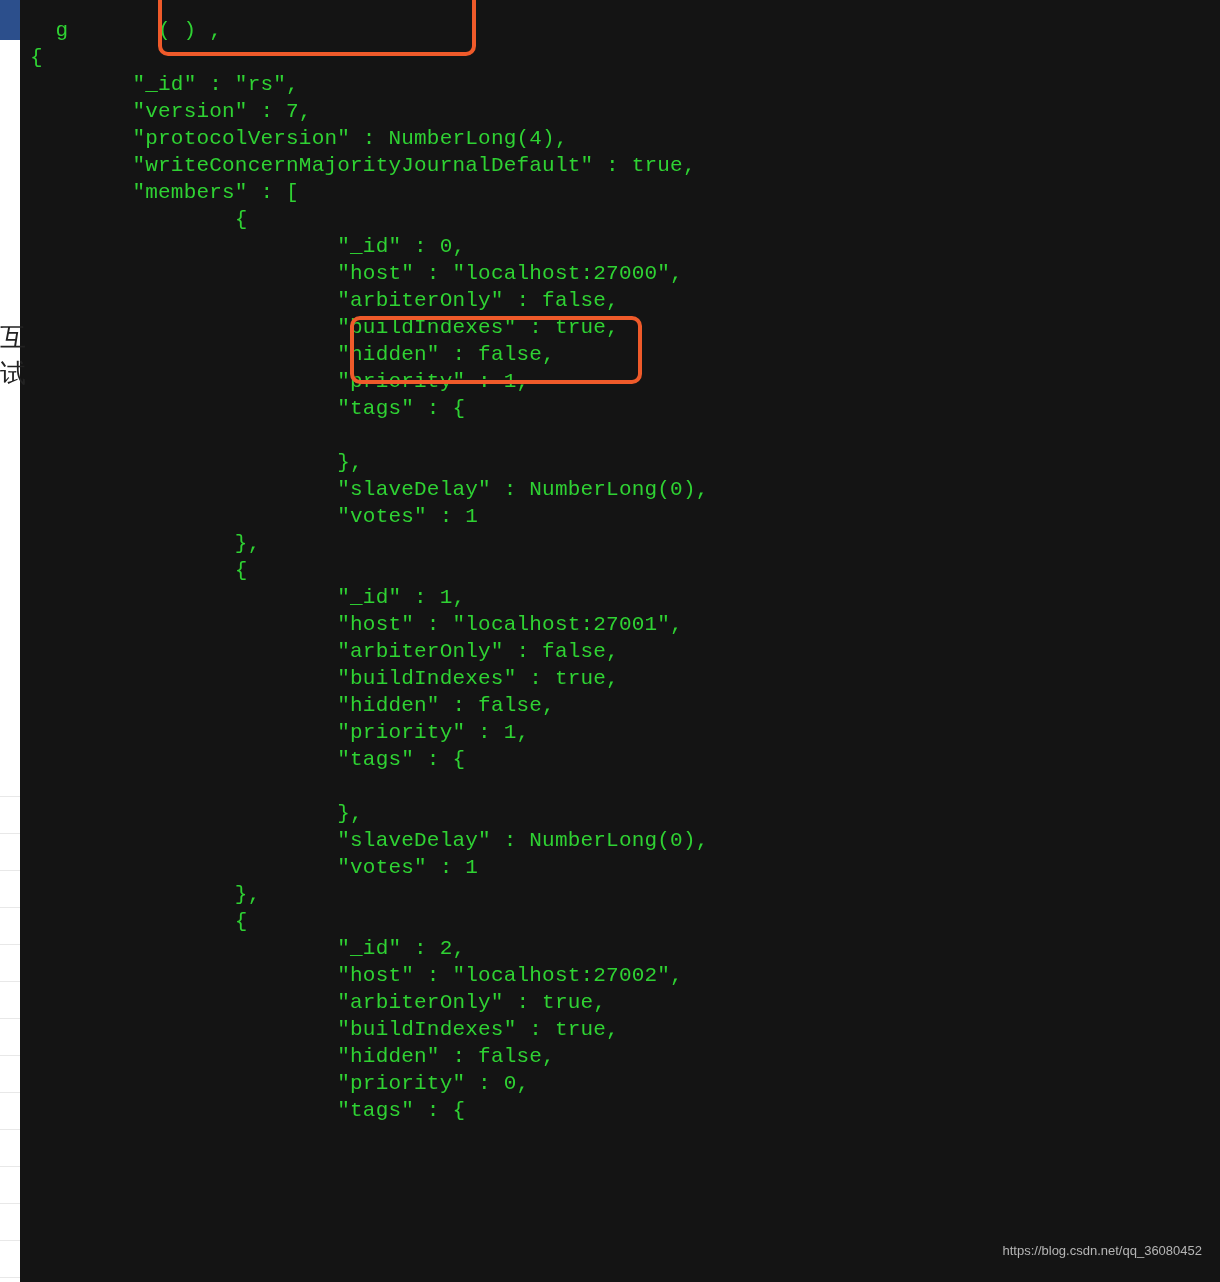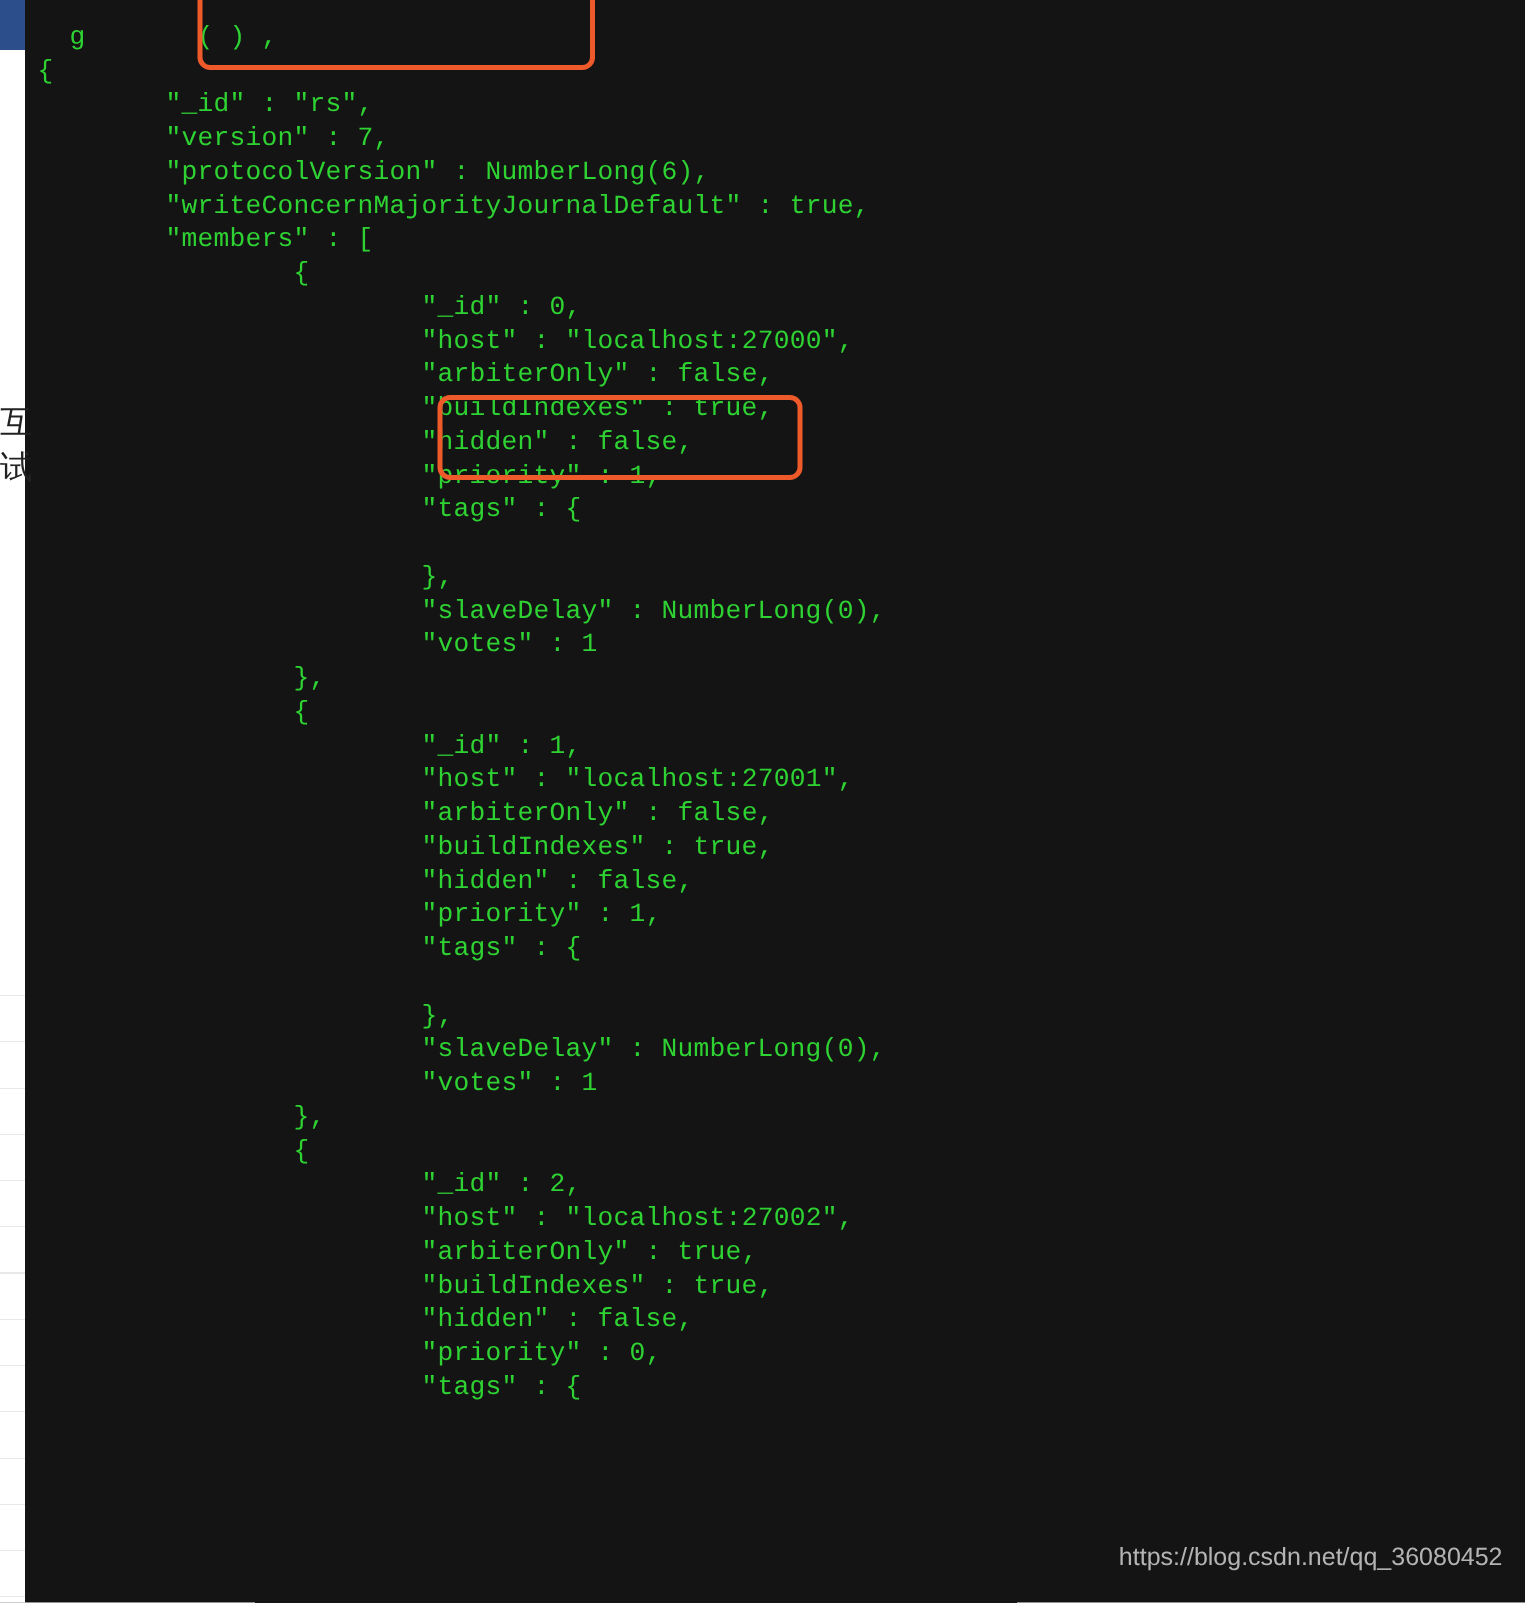--- a/index.html
+++ b/index.html
@@ -79,21 +79,21 @@
     font-family: -apple-system, sans-serif;
     background: rgba(255,255,255,0.0);
   }
   .side-a { top: 320px; }
   .side-b { top: 356px; }
   .watermark {
     position: absolute;
     right: 18px;
     bottom: 24px;
     color: #d0d0d0;
-    font-size: 20px;
+    font-size: 13px;
     font-family: Arial, sans-serif;
     opacity: 0.85;
   }
   
   .rows {
     position: absolute;
     left: 0;
     top: 760px;
     width: 20px;
     height: 520px;
@@ -114,21 +114,21 @@
   <div class="left-strip"></div>
   <div class="left-blue"></div>
   <div class="rows"></div>
 
   <div class="terminal">
     <div class="code">
 <span>  g       ( ) ,</span>
 <span>{</span>
         <span>"_id"</span> : <span>"rs"</span>,
         <span>"version"</span> : <span>7</span>,
-        <span>"protocolVersion"</span> : <span>NumberLong(6)</span>,
+        <span>"protocolVersion"</span> : <span>NumberLong(4)</span>,
         <span>"writeConcernMajorityJournalDefault"</span> : <span>true</span>,
         <span>"members"</span> : [
                 {
                         "_id" : <span>0</span>,
                         "host" : "<span>localhost:27000</span>",
                         "arbiterOnly" : <span>false</span>,
                         "buildIndexes" : <span>true</span>,
                         "hidden" : <span>false</span>,
                         "priority" : <span>1</span>,
                         "tags" : <span>{</span>

